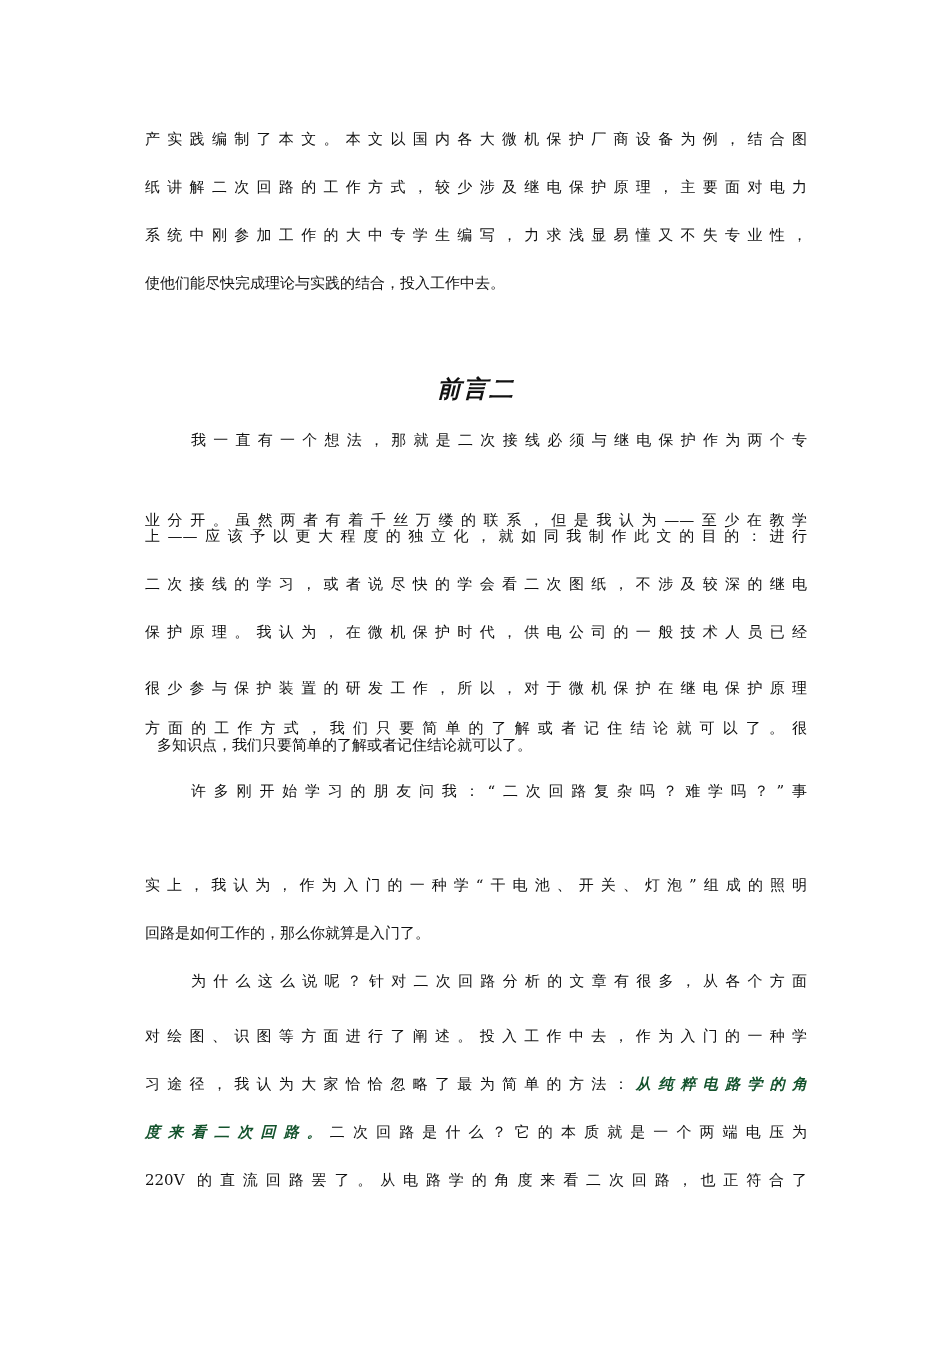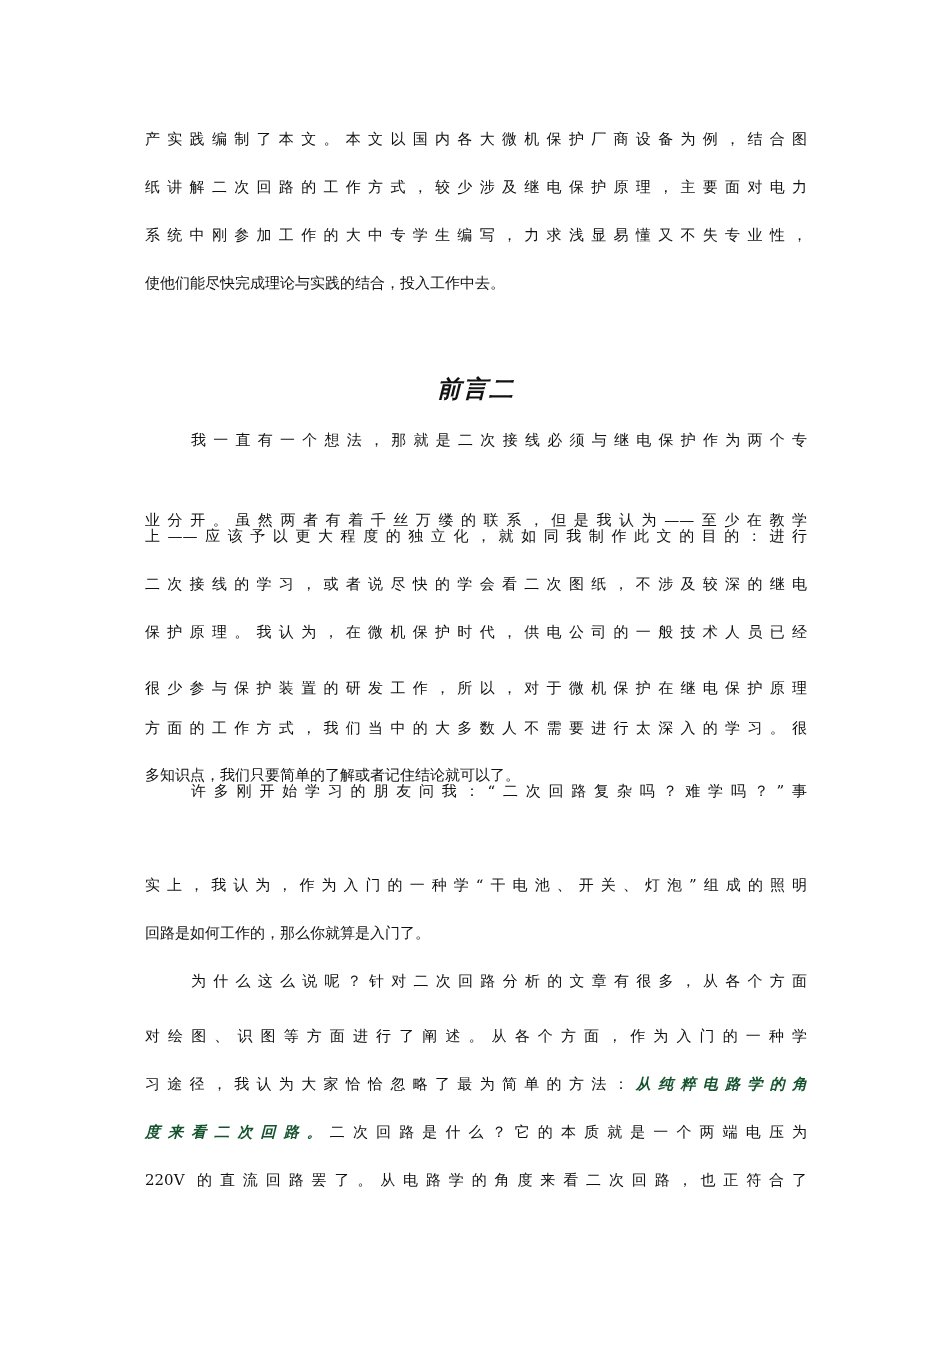--- a/index.html
+++ b/index.html
@@ -69,29 +69,29 @@
   <div class="line last" style="top:268px;font-family:Liberation Serif, serif;">使他们能尽快完成理论与实践的结合，投入工作中去。</div>
 
   <div class="title">前言二</div>
 
   <div class="line indent" style="top:425px;">我一直有一个想法，那就是二次接线必须与继电保护作为两个专</div>
   <div class="line" style="top:473px;margin-top:32px;">业分开。虽然两者有着千丝万缕的联系，但是我认为——至少在教学</div>
   <div class="line" style="top:521px;">上——应该予以更大程度的独立化，就如同我制作此文的目的：进行</div>
   <div class="line" style="top:569px;">二次接线的学习，或者说尽快的学会看二次图纸，不涉及较深的继电</div>
   <div class="line" style="top:617px;">保护原理。我认为，在微机保护时代，供电公司的一般技术人员已经</div>
   <div class="line" style="top:647px;margin-top:26px;">很少参与保护装置的研发工作，所以，对于微机保护在继电保护原理</div>
-  <div class="line" style="top:713px;">方面的工作方式，我们当中的大多数人不需要进行太深入的学习。很</div>
-  <div class="line last" style="top:760px;">多知识点，我们只要简单的了解或者记住结论就可以了。</div>
+  <div class="line" style="top:713px;">方面的工作方式，我们只要简单的了解或者记住结论就可以了。很</div>
+  <div class="line last" style="top:730px;margin-left:12px;">多知识点，我们只要简单的了解或者记住结论就可以了。</div>
 
   <div class="line indent" style="top:776px;">许多刚开始学习的朋友问我：“二次回路复杂吗？难学吗？”事</div>
   <div class="line" style="top:870px;">实上，我认为，作为入门的一种学“干电池、开关、灯泡”组成的照明</div>
   <div class="line last" style="top:918px;">回路是如何工作的，那么你就算是入门了。</div>
 
   <div class="line indent" style="top:966px;">为什么这么说呢？针对二次回路分析的文章有很多，从各个方面</div>
-  <div class="line" style="top:1021px;">对绘图、识图等方面进行了阐述。从各个方面，作为入门的一种学</div>
+  <div class="line" style="top:1021px;">对绘图、识图等方面进行了阐述。投入工作中去，作为入门的一种学</div>
   <div class="line" style="top:1069px;">
     <span>习途径，我认为大家恰恰忽略了最为简单的方法：</span><span class="red">从纯粹电路学的角</span>
   </div>
   <div class="line" style="top:1117px;">
     <span class="red">度来看二次回路。</span><span>二次回路是什么？它的本质就是一个两端电压为</span>
   </div>
   <div class="line" style="top:1165px;">220V 的直流回路罢了。从电路学的角度来看二次回路，也正符合了</div>
 
 </div>
 

